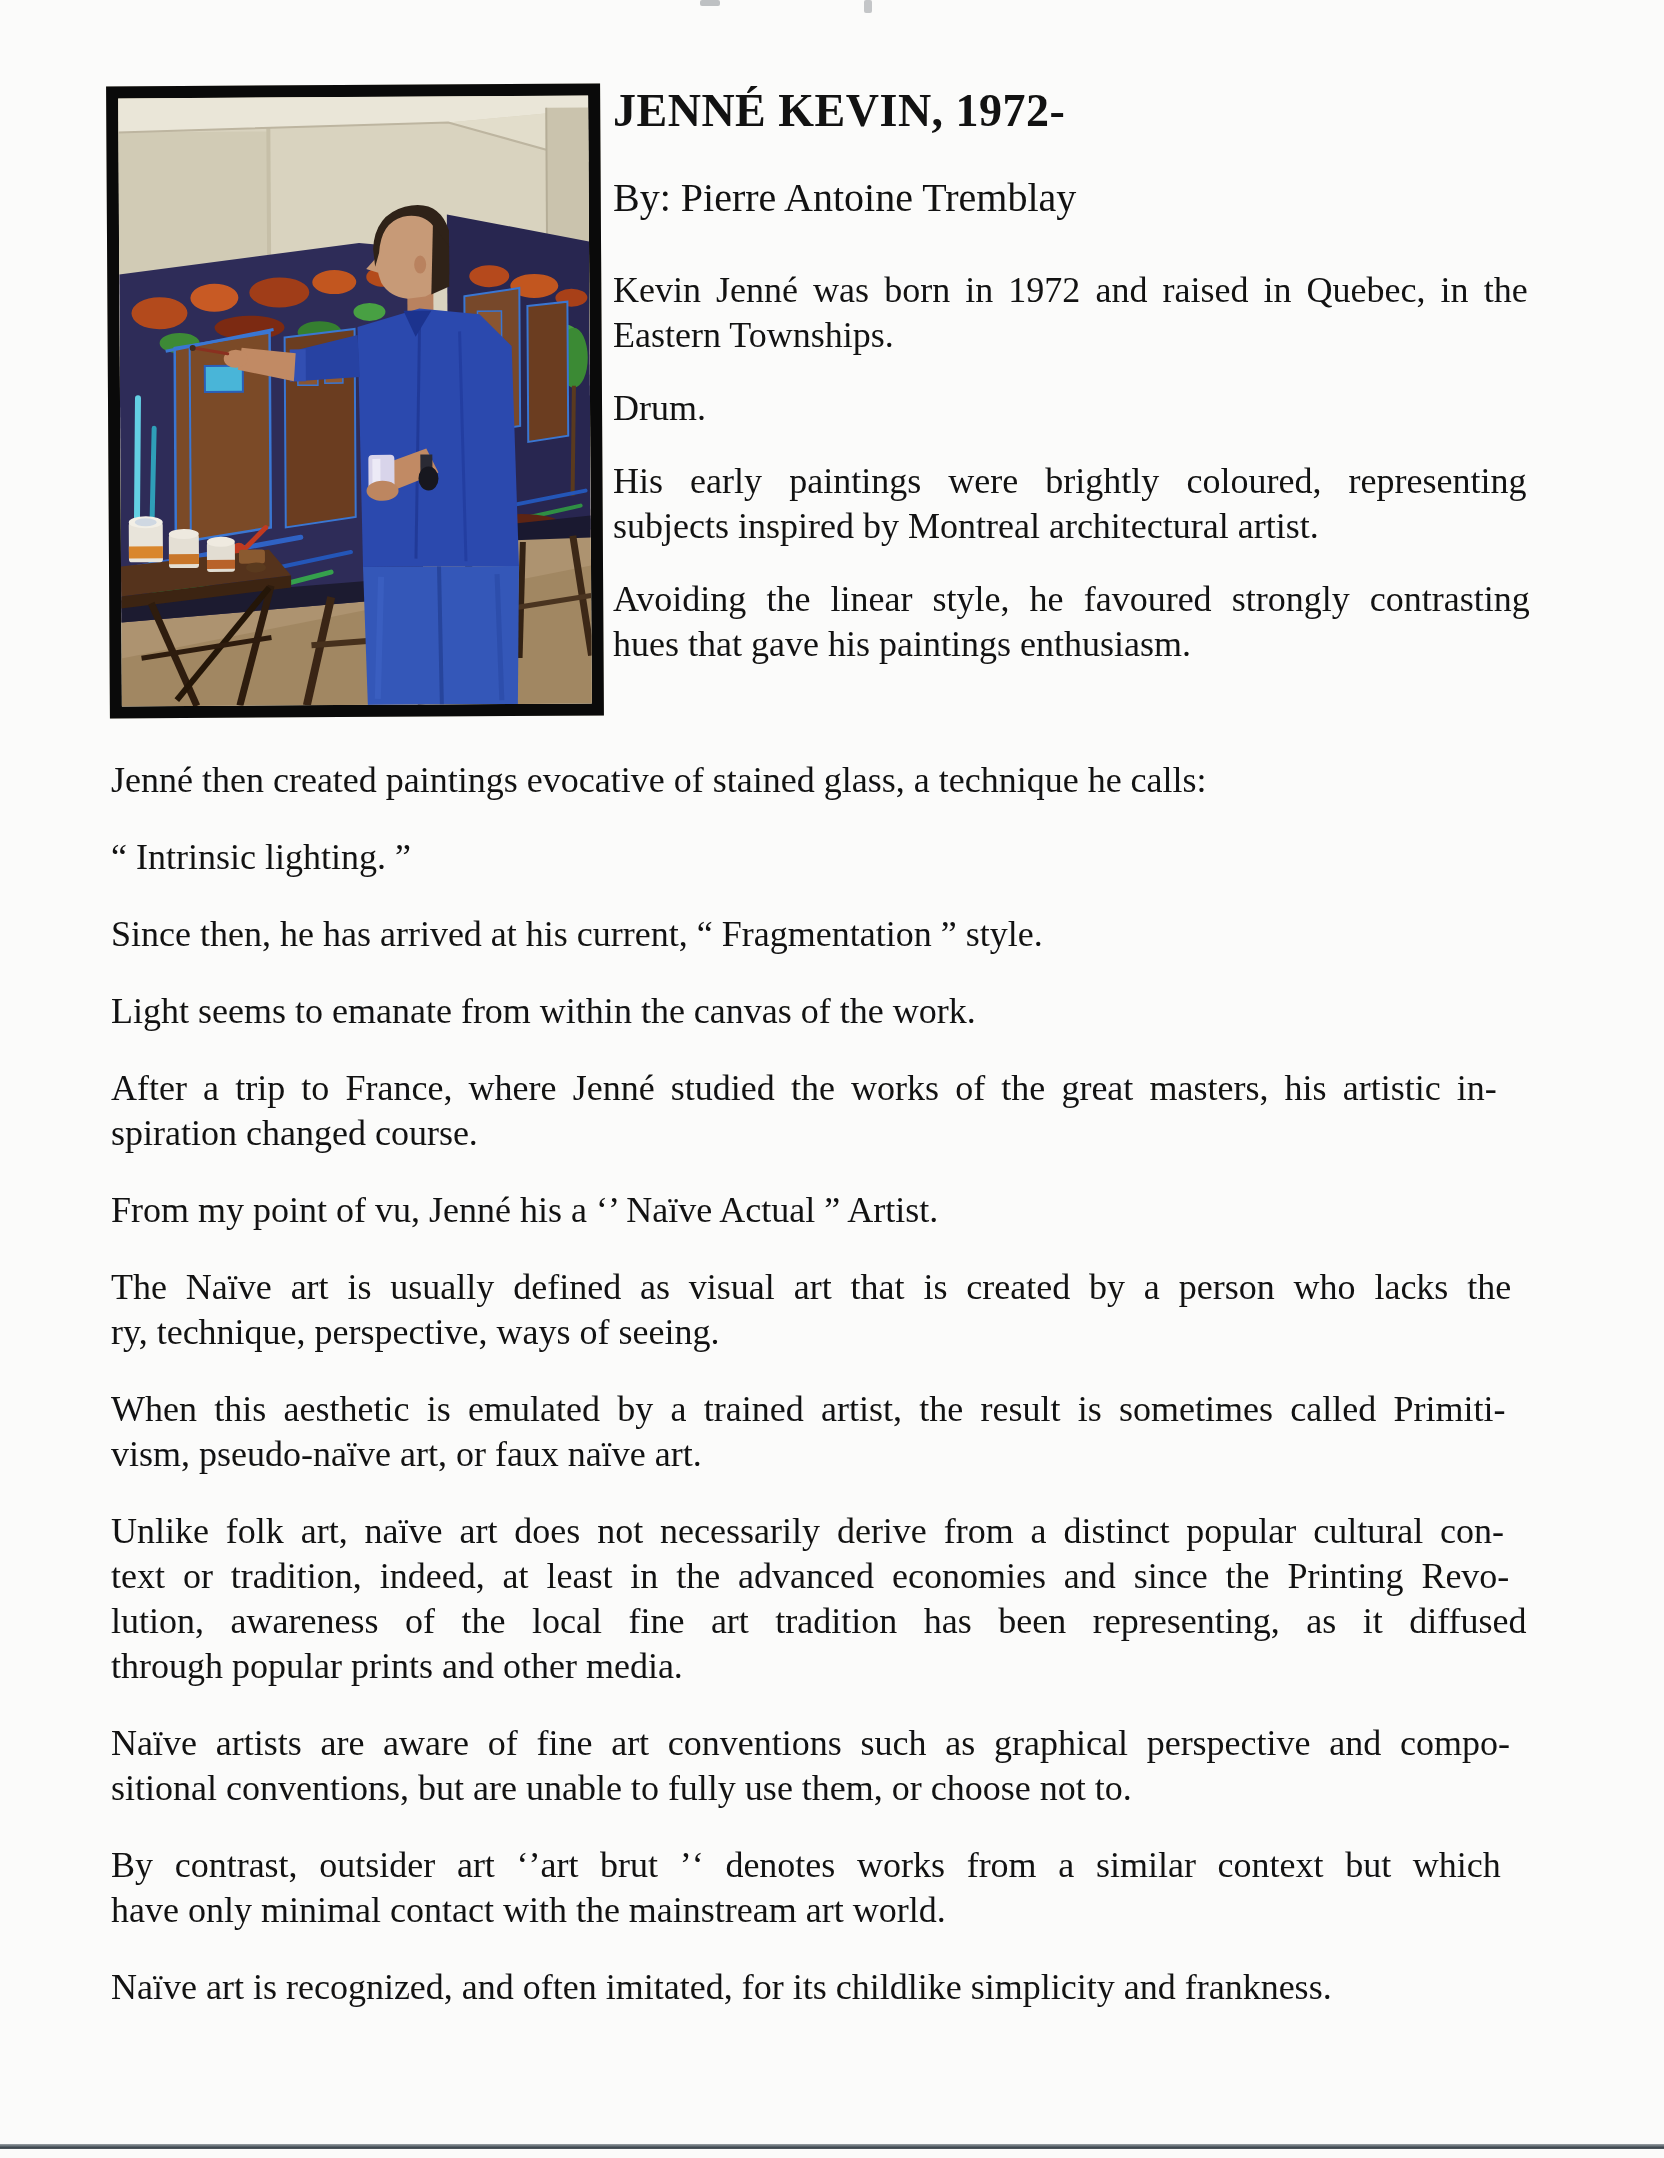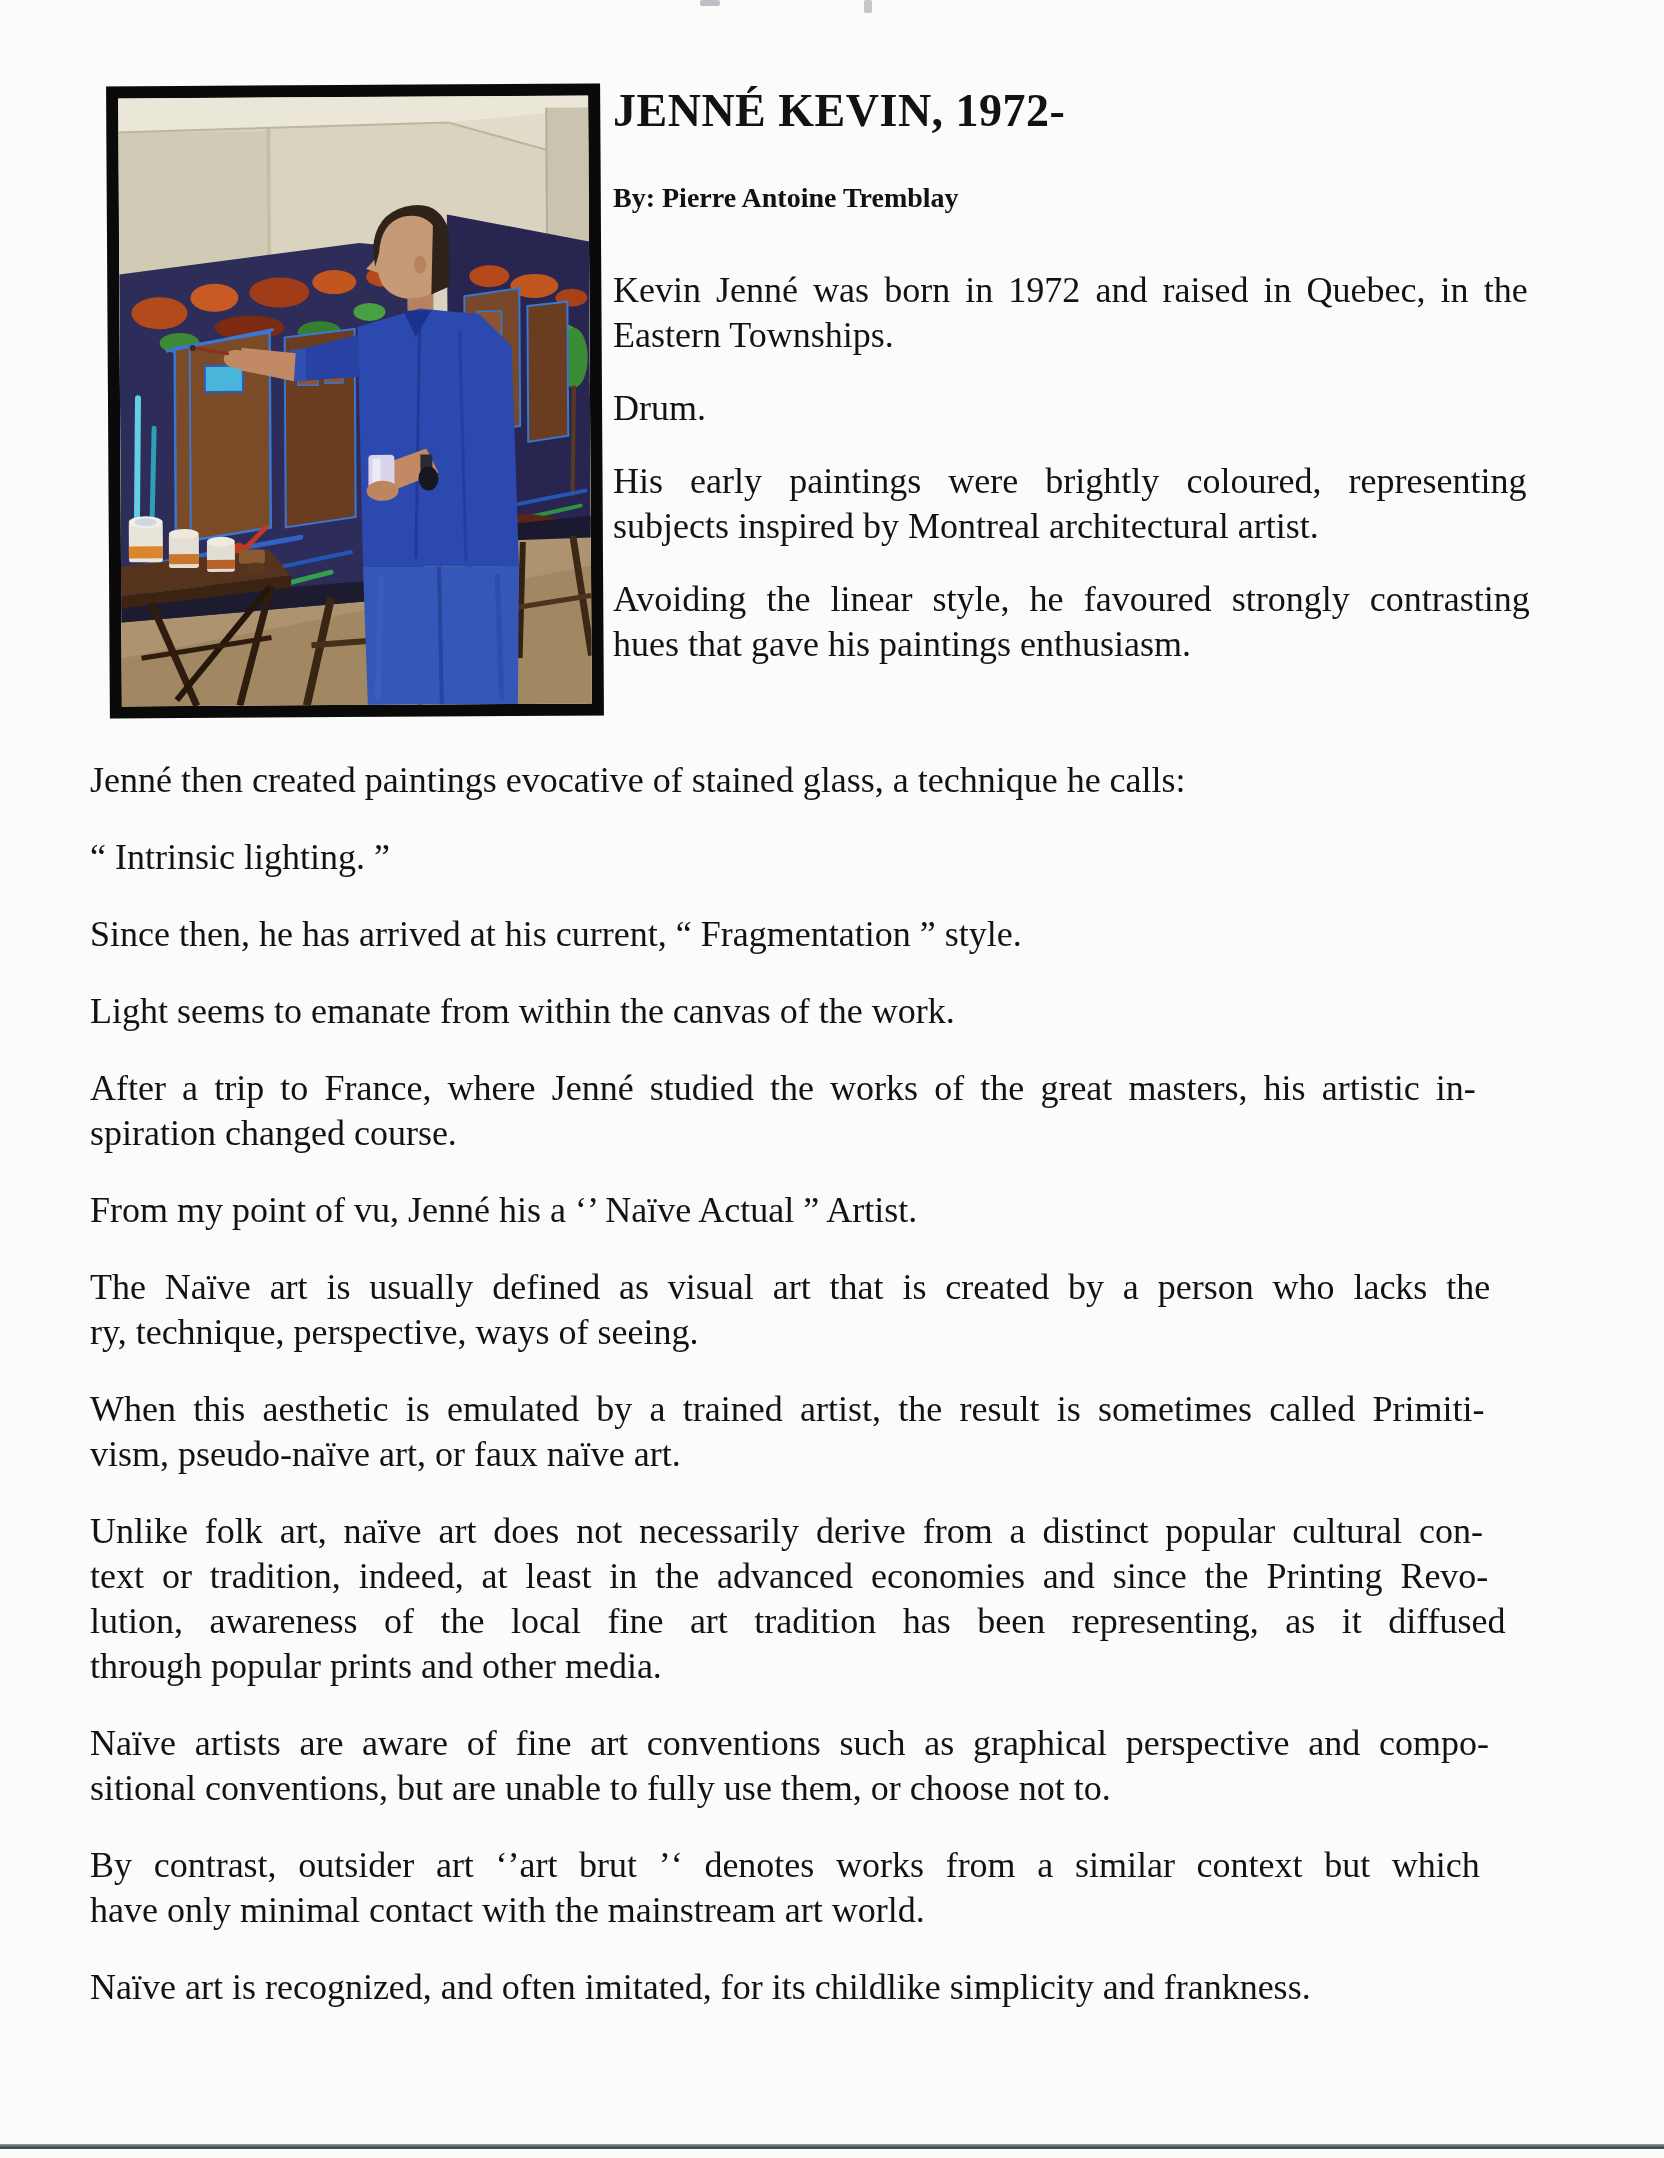--- a/index.html
+++ b/index.html
@@ -26,31 +26,31 @@
   .photo-frame svg { display: block; width: 470px; height: 608px; }
 
   .col-right {
     position: absolute; left: 613px; top: 88px; width: 967px;
   }
   .title {
     font-size: 46px; line-height: 46px; font-weight: bold;
     margin: 0 0 41px 0; letter-spacing: 0.5px;
   }
   .byline {
-    font-size: 28px; line-height: 45px; font-weight: bold;
+    font-size: 40px; line-height: 45px; font-weight: normal;
     margin: 0 0 48px 0;
   }
   .para { margin: 0 0 28px 0; }
   .main .para { margin: 0 0 32px 0; }
   .line {
     font-size: 36px; line-height: 45px; font-weight: normal;
     white-space: nowrap;
   }
   .main {
-    position: absolute; left: 90px; top: 758px; width: 1480px;
+    position: absolute; left: 111px; top: 758px; width: 1480px;
   }
   .scan-bottom-line {
     position: absolute; left: 0; top: 2144px; width: 1664px; height: 5px;
     background: linear-gradient(to bottom, #9aa1a6 0%, #6a737a 35%, #3f4850 70%, #525b62 100%);
   }
 </style>
 </head>
 <body>
 
 <div class="scan-mark mark-a"></div>

